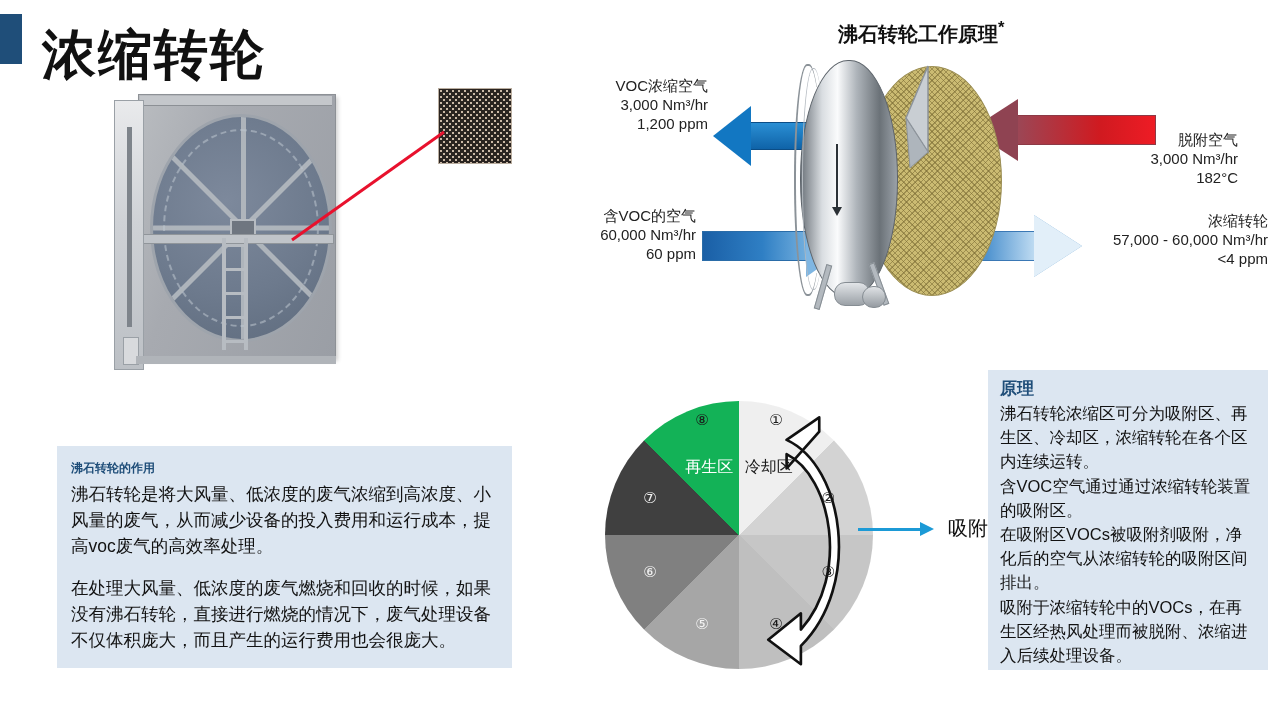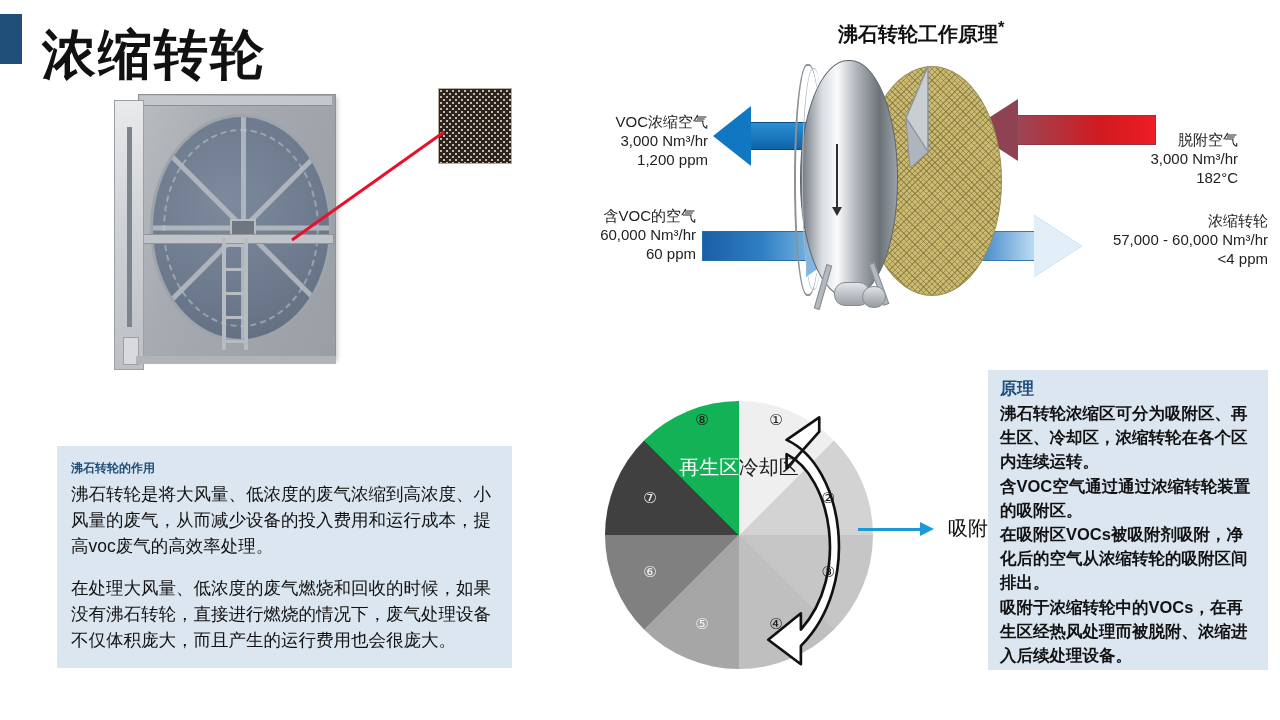--- a/index.html
+++ b/index.html
@@ -110,39 +110,39 @@
   .motor{position:absolute;left:44px;top:234px;width:34px;height:22px;border-radius:11px;
     background:linear-gradient(180deg,#e2e5e8,#9ba1a7);border:1px solid #868d93;}
   .motor2{position:absolute;left:72px;top:238px;width:22px;height:20px;border-radius:11px;
     background:linear-gradient(180deg,#dfe2e5,#959ba1);border:1px solid #868d93;}
 
   
   #wheel-area{position:absolute;left:540px;top:395px;width:420px;height:280px;}
   #pie{position:absolute;left:65px;top:6px;width:268px;height:268px;border-radius:50%;}
   .pie-num{position:absolute;font-size:15px;color:#1a1a1a;transform:translate(-50%,-50%);}
   .pie-num.dark{color:#f2f2f2;}
-  .pie-zone{position:absolute;font-size:20px;transform:translate(-50%,-50%);white-space:nowrap;}
+  .pie-zone{position:absolute;font-size:16px;transform:translate(-50%,-50%);white-space:nowrap;}
   .pie-zone.on-green{color:#ffffff;font-weight:normal;}
   .pie-zone.on-light{color:#1a1a1a;}
   #rot-arrow{position:absolute;left:172px;top:-6px;width:180px;height:290px;}
   #ads-arrow{position:absolute;left:318px;top:125px;width:86px;height:20px;}
   #ads-arrow .ln{position:absolute;left:0;top:8px;width:66px;height:3px;background:#1C9AD6;}
   #ads-arrow .hd{position:absolute;left:62px;top:2px;width:0;height:0;
     border-top:7px solid transparent;border-bottom:7px solid transparent;border-left:14px solid #1C9AD6;}
   #ads-label{position:absolute;left:408px;top:120px;font-size:20px;color:#111;white-space:nowrap;}
 
   
   .textbox{position:absolute;background:#DCE6F1;}
   #box-role{left:57px;top:446px;width:455px;height:222px;padding:10px 14px 0 14px;box-sizing:border-box;}
   #box-principle{left:988px;top:370px;width:280px;height:300px;padding:8px 10px 0 12px;box-sizing:border-box;}
   .tb-head{font-size:12px;font-weight:bold;color:#1F4E79;line-height:24px;margin-bottom:1px;}
   .tb-body{font-size:17px;color:#121212;line-height:25px;}
   #box-role .tb-body{font-size:17.5px;line-height:26px;}
   #box-principle .tb-head{font-size:17px;line-height:22px;}
-  #box-principle .tb-body{font-size:16.5px;line-height:24.2px;font-weight:bold;}
+  #box-principle .tb-body{font-size:16.5px;line-height:24.2px;}
   .gap{height:16px;}
 </style>
 </head>
 <body>
 
 <div class="slide">
 
   <div id="title-bar"></div>
   <div id="page-title">浓缩转轮</div>
 
@@ -179,21 +179,21 @@
 
   <div id="honeycomb"></div>
   <svg id="photo-pointer" viewBox="0 0 158 118">
     <line x1="2" y1="112" x2="154" y2="4" stroke="#E8112D" stroke-width="3"></line>
   </svg>
 
   <div id="diagram-title">
     <span>沸石转轮工作原理</span><sup>*</sup>
   </div>
 
-  <div class="lbl l" style="left:546px;top:112px;width:162px;">
+  <div class="lbl l" style="left:546px;top:76px;width:162px;">
     <div>VOC浓缩空气</div>
     <div>3,000 Nm³/hr</div>
     <div>1,200 ppm</div>
   </div>
 
   <div class="lbl r" style="left:1090px;top:94px;width:148px;margin-top:36px;">
     <div>脱附空气</div>
     <div>3,000 Nm³/hr</div>
     <div>182°C</div>
   </div>

